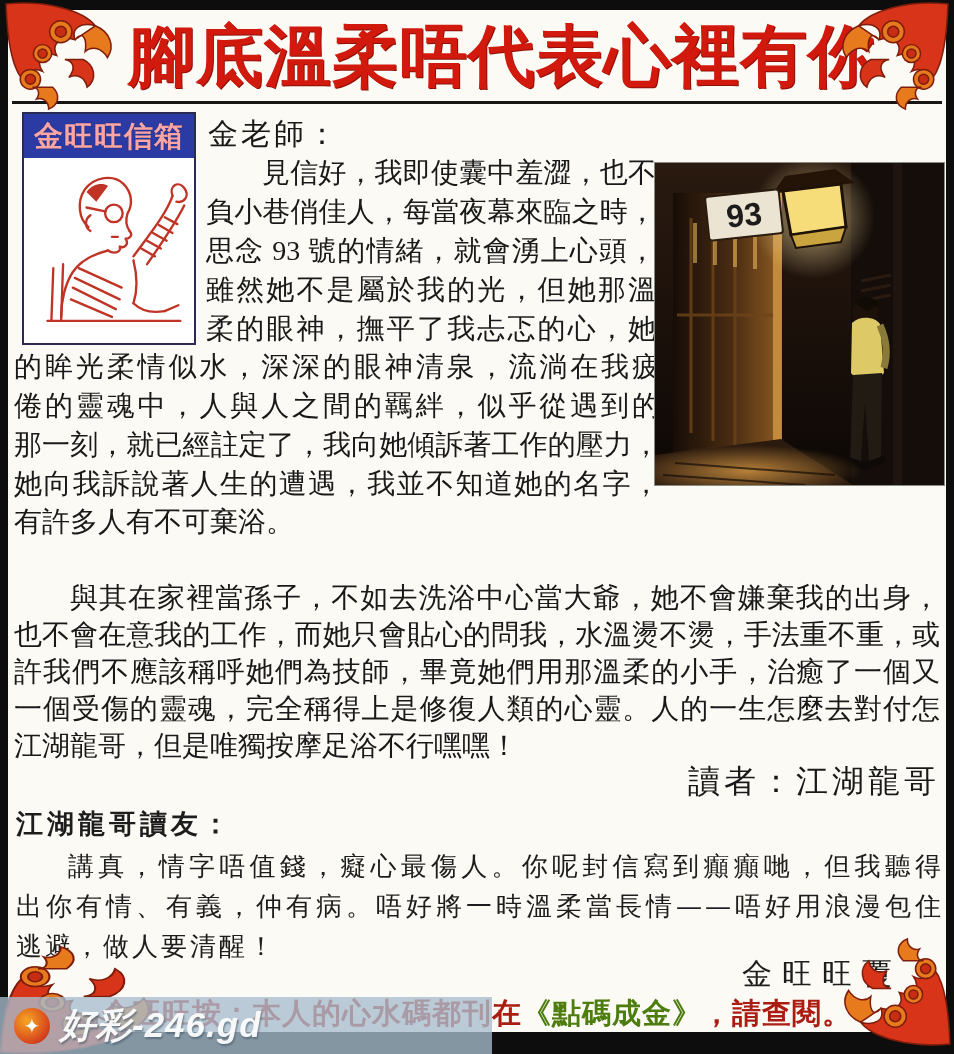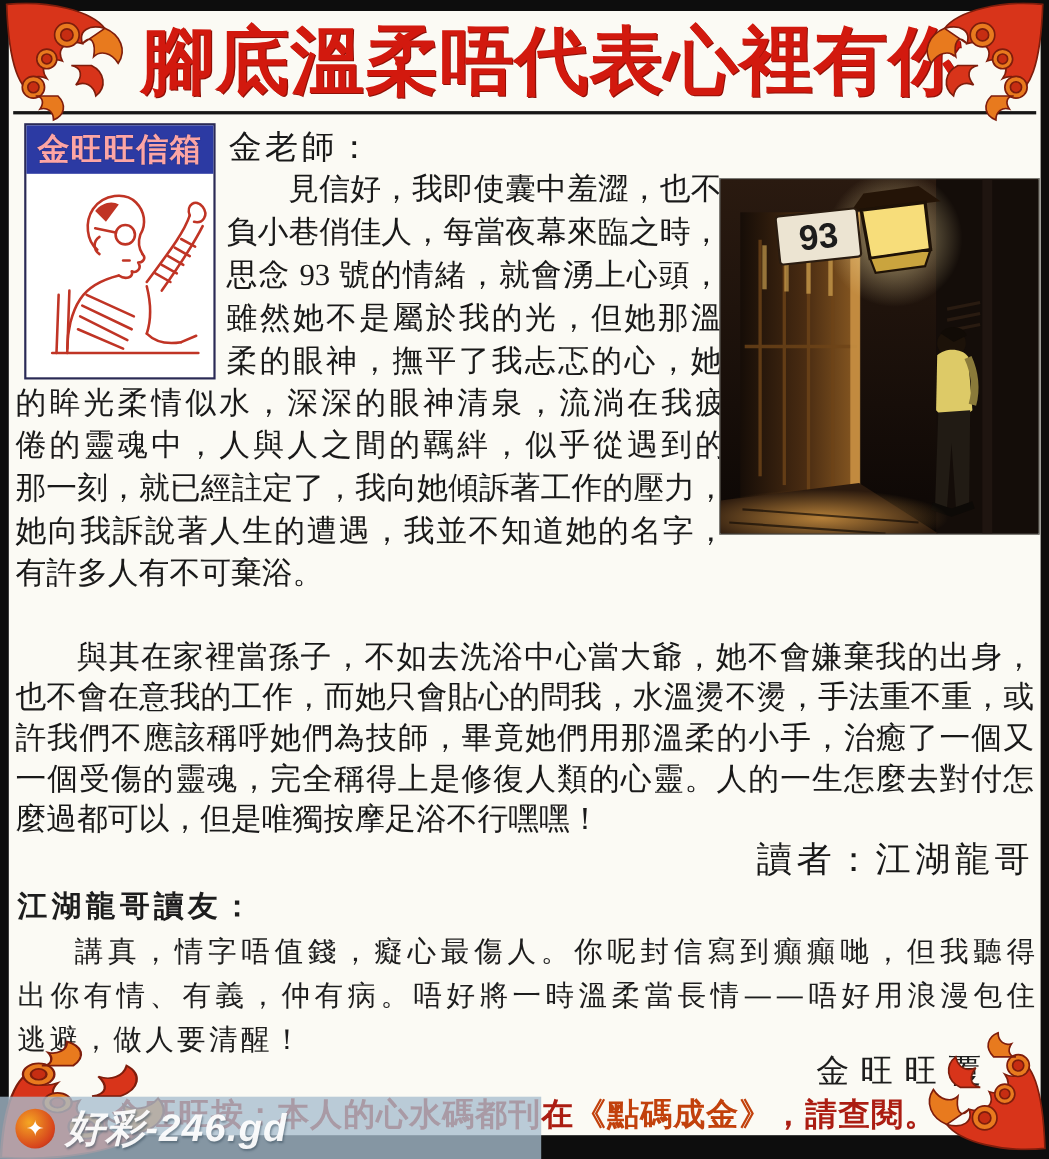--- a/index.html
+++ b/index.html
@@ -42,21 +42,21 @@
 
   
   .reply{font-family:"DejaVu Serif","Liberation Serif",serif;color:#1d1d1d;}
   .rsal{position:absolute;left:8px;top:796px;font-size:27px;letter-spacing:4px;font-weight:bold;}
   .rbody{position:absolute;left:8px;top:836px;width:928px;font-size:26px;line-height:40px;letter-spacing:3px;}
   .rsig{position:absolute;right:44px;top:944px;font-size:30px;letter-spacing:10px;}
 
   
   .footnote{position:absolute;left:0;top:984px;width:100%;text-align:center;
             font-size:29px;font-weight:700;color:#ab1d12;letter-spacing:1px;}
-  .footnote .hl{font-weight:900;color:#c2410c;}
+  .footnote .hl{font-weight:900;color:#4d7c0f;}
 
   
   .orn{position:absolute;width:142px;height:114px;z-index:3;}
   .orn svg{width:100%;height:100%;}
   .orn.tl{left:-4px;top:-8px;transform:scaleX(-1);}
   .orn.tr{right:-4px;top:-8px;}
   .orn.bl{left:-10px;top:930px;transform:scale(-1,-1);width:200px;}
   .orn.br{right:-6px;top:922px;transform:scaleY(-1);}
 
   
@@ -135,21 +135,21 @@
 
     <div class="btxt wideblock">
       <div class="noj">有許多人有不可棄浴。</div>
     </div>
 
     <div class="btxt para2">
       <div class="j ind">與其在家裡當孫子，不如去洗浴中心當大爺，她不會嫌棄我的出身，</div>
       <div class="j">也不會在意我的工作，而她只會貼心的問我，水溫燙不燙，手法重不重，或</div>
       <div class="j">許我們不應該稱呼她們為技師，畢竟她們用那溫柔的小手，治癒了一個又</div>
       <div class="j">一個受傷的靈魂，完全稱得上是修復人類的心靈。人的一生怎麼去對付怎</div>
-      <div class="noj">麼過都可以，但是唯獨按摩足浴不行嘿嘿！</div>
+      <div class="noj">江湖龍哥，但是唯獨按摩足浴不行嘿嘿！</div>
     </div>
 
     <div class="lsig">讀者：江湖龍哥</div>
 
     <div class="photo">
       <svg viewBox="0 0 289 322" width="289" height="322">
         <defs>
           <linearGradient id="pbg" x1="0" y1="0" x2="0" y2="1">
             <stop offset="0" stop-color="#2a1a10"></stop>
               <stop offset="1" stop-color="#0c0705"></stop>

